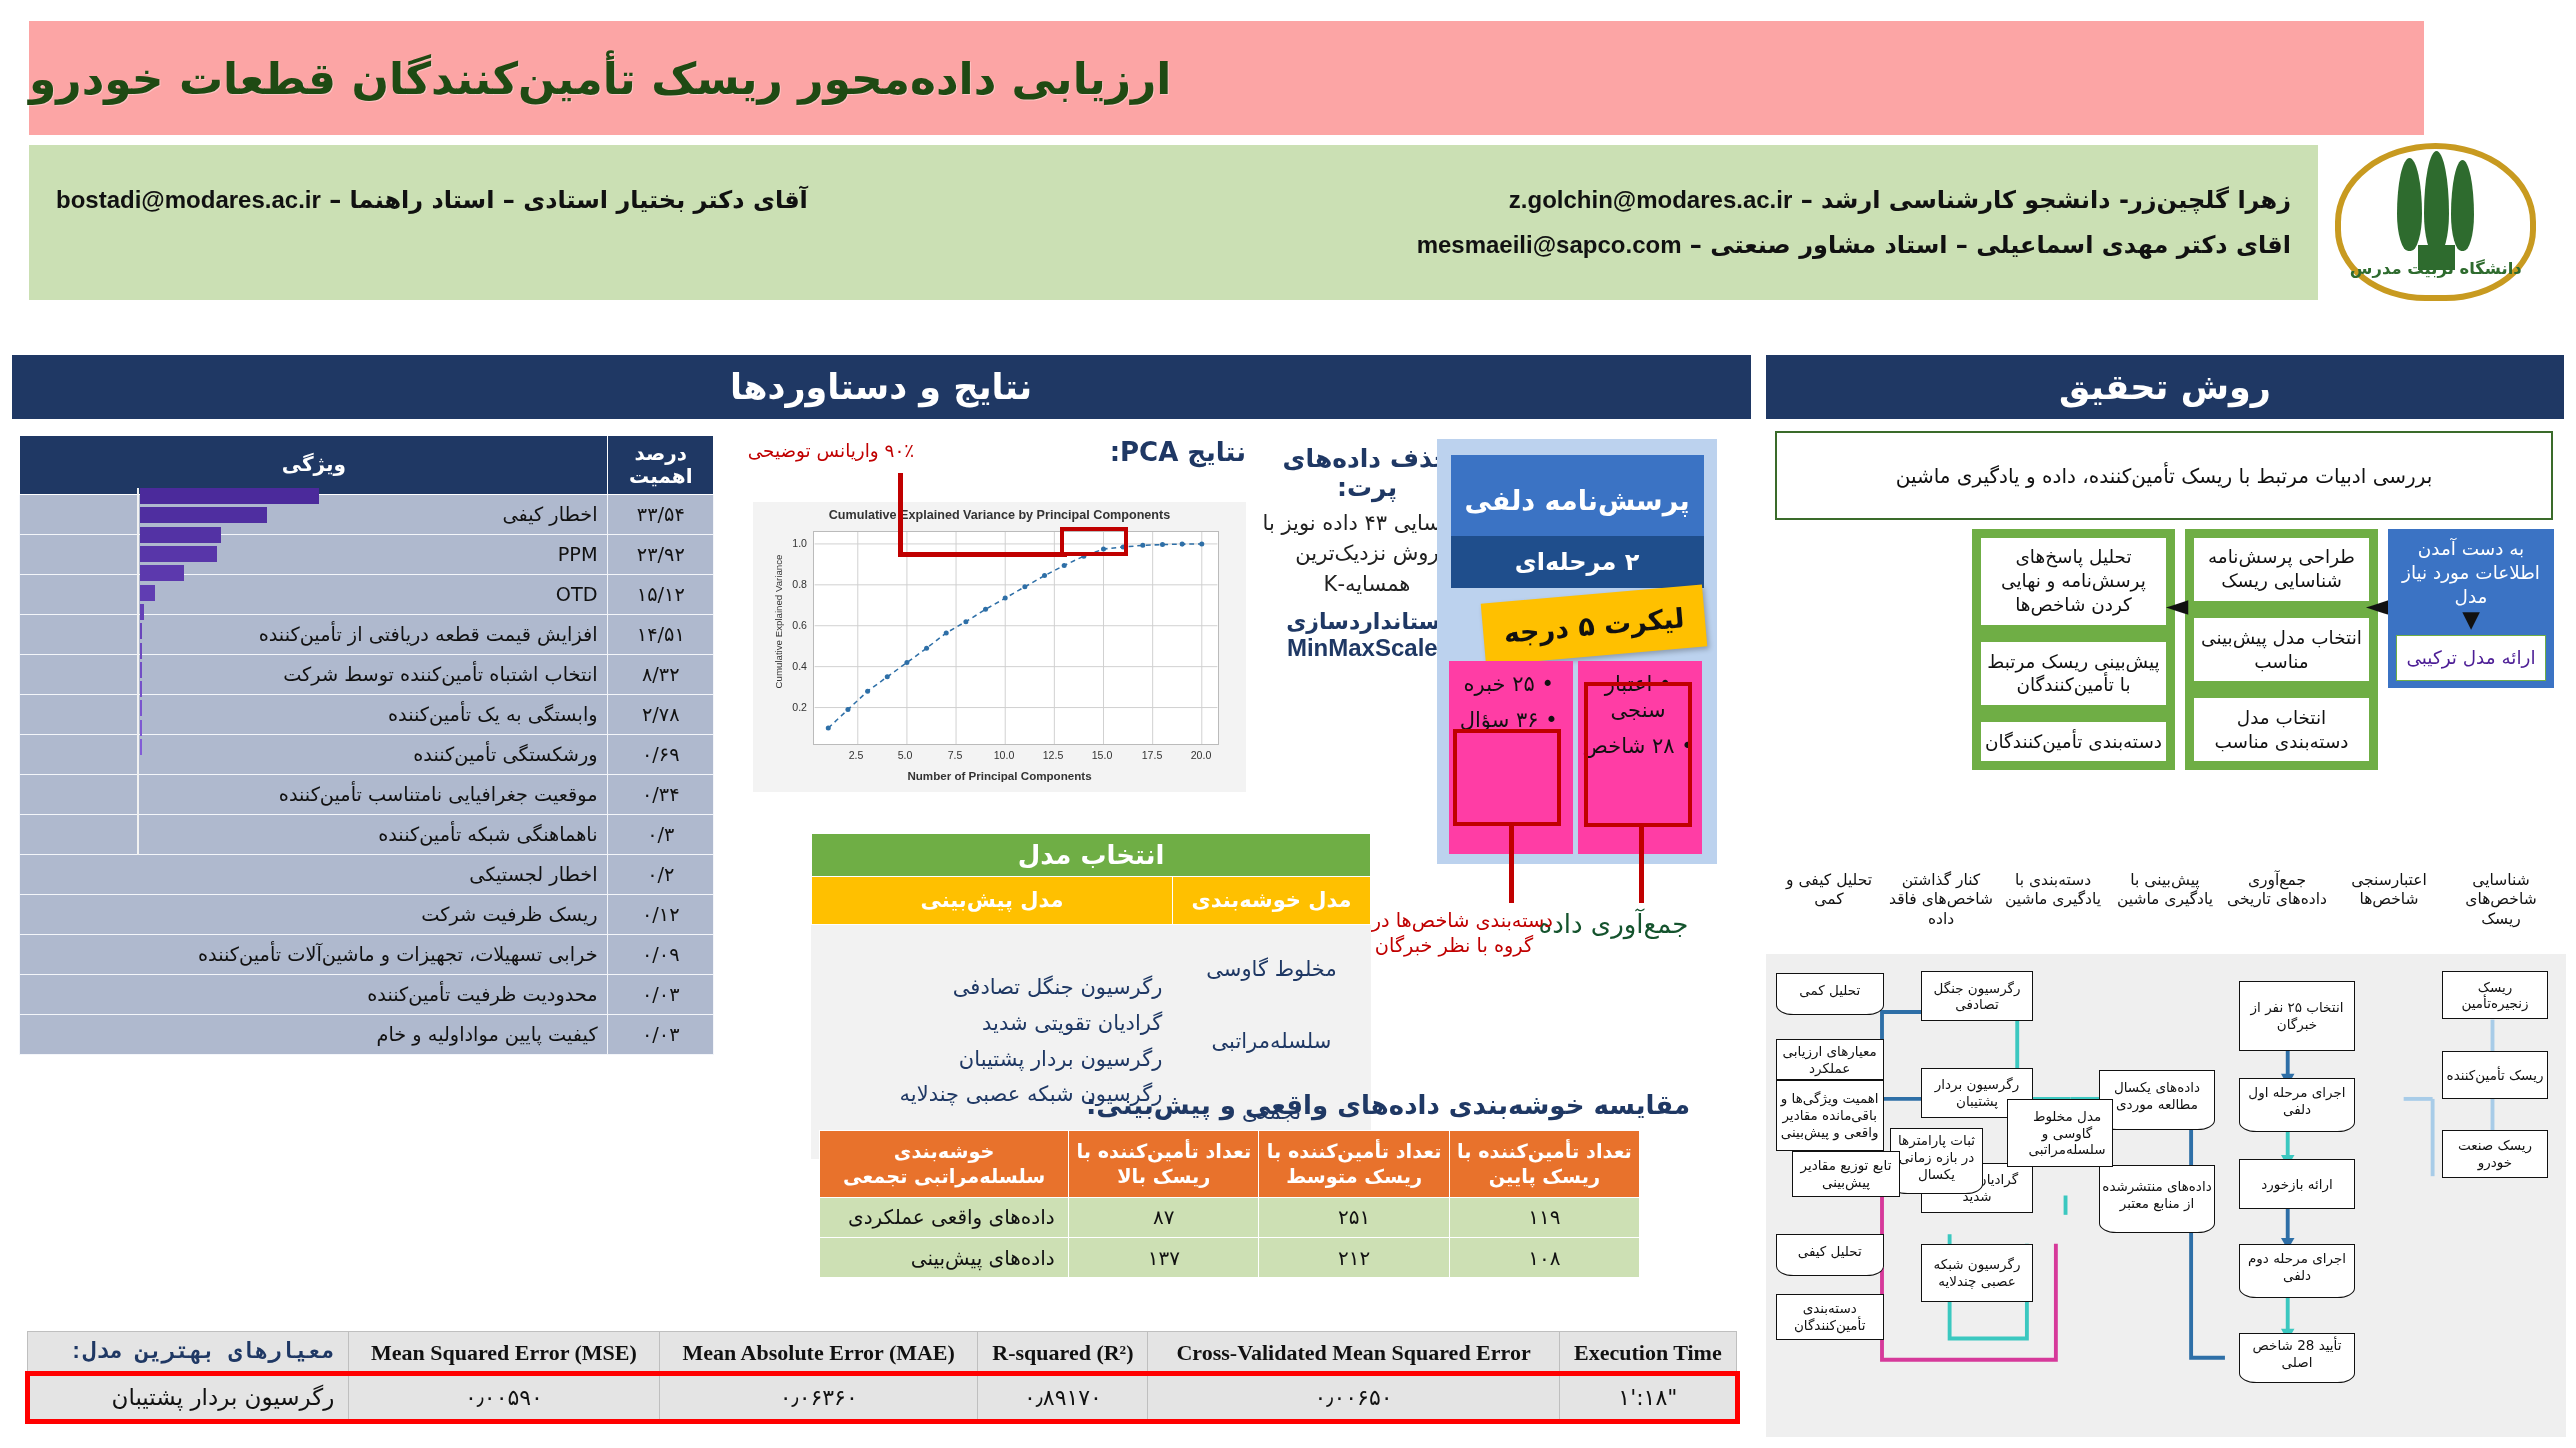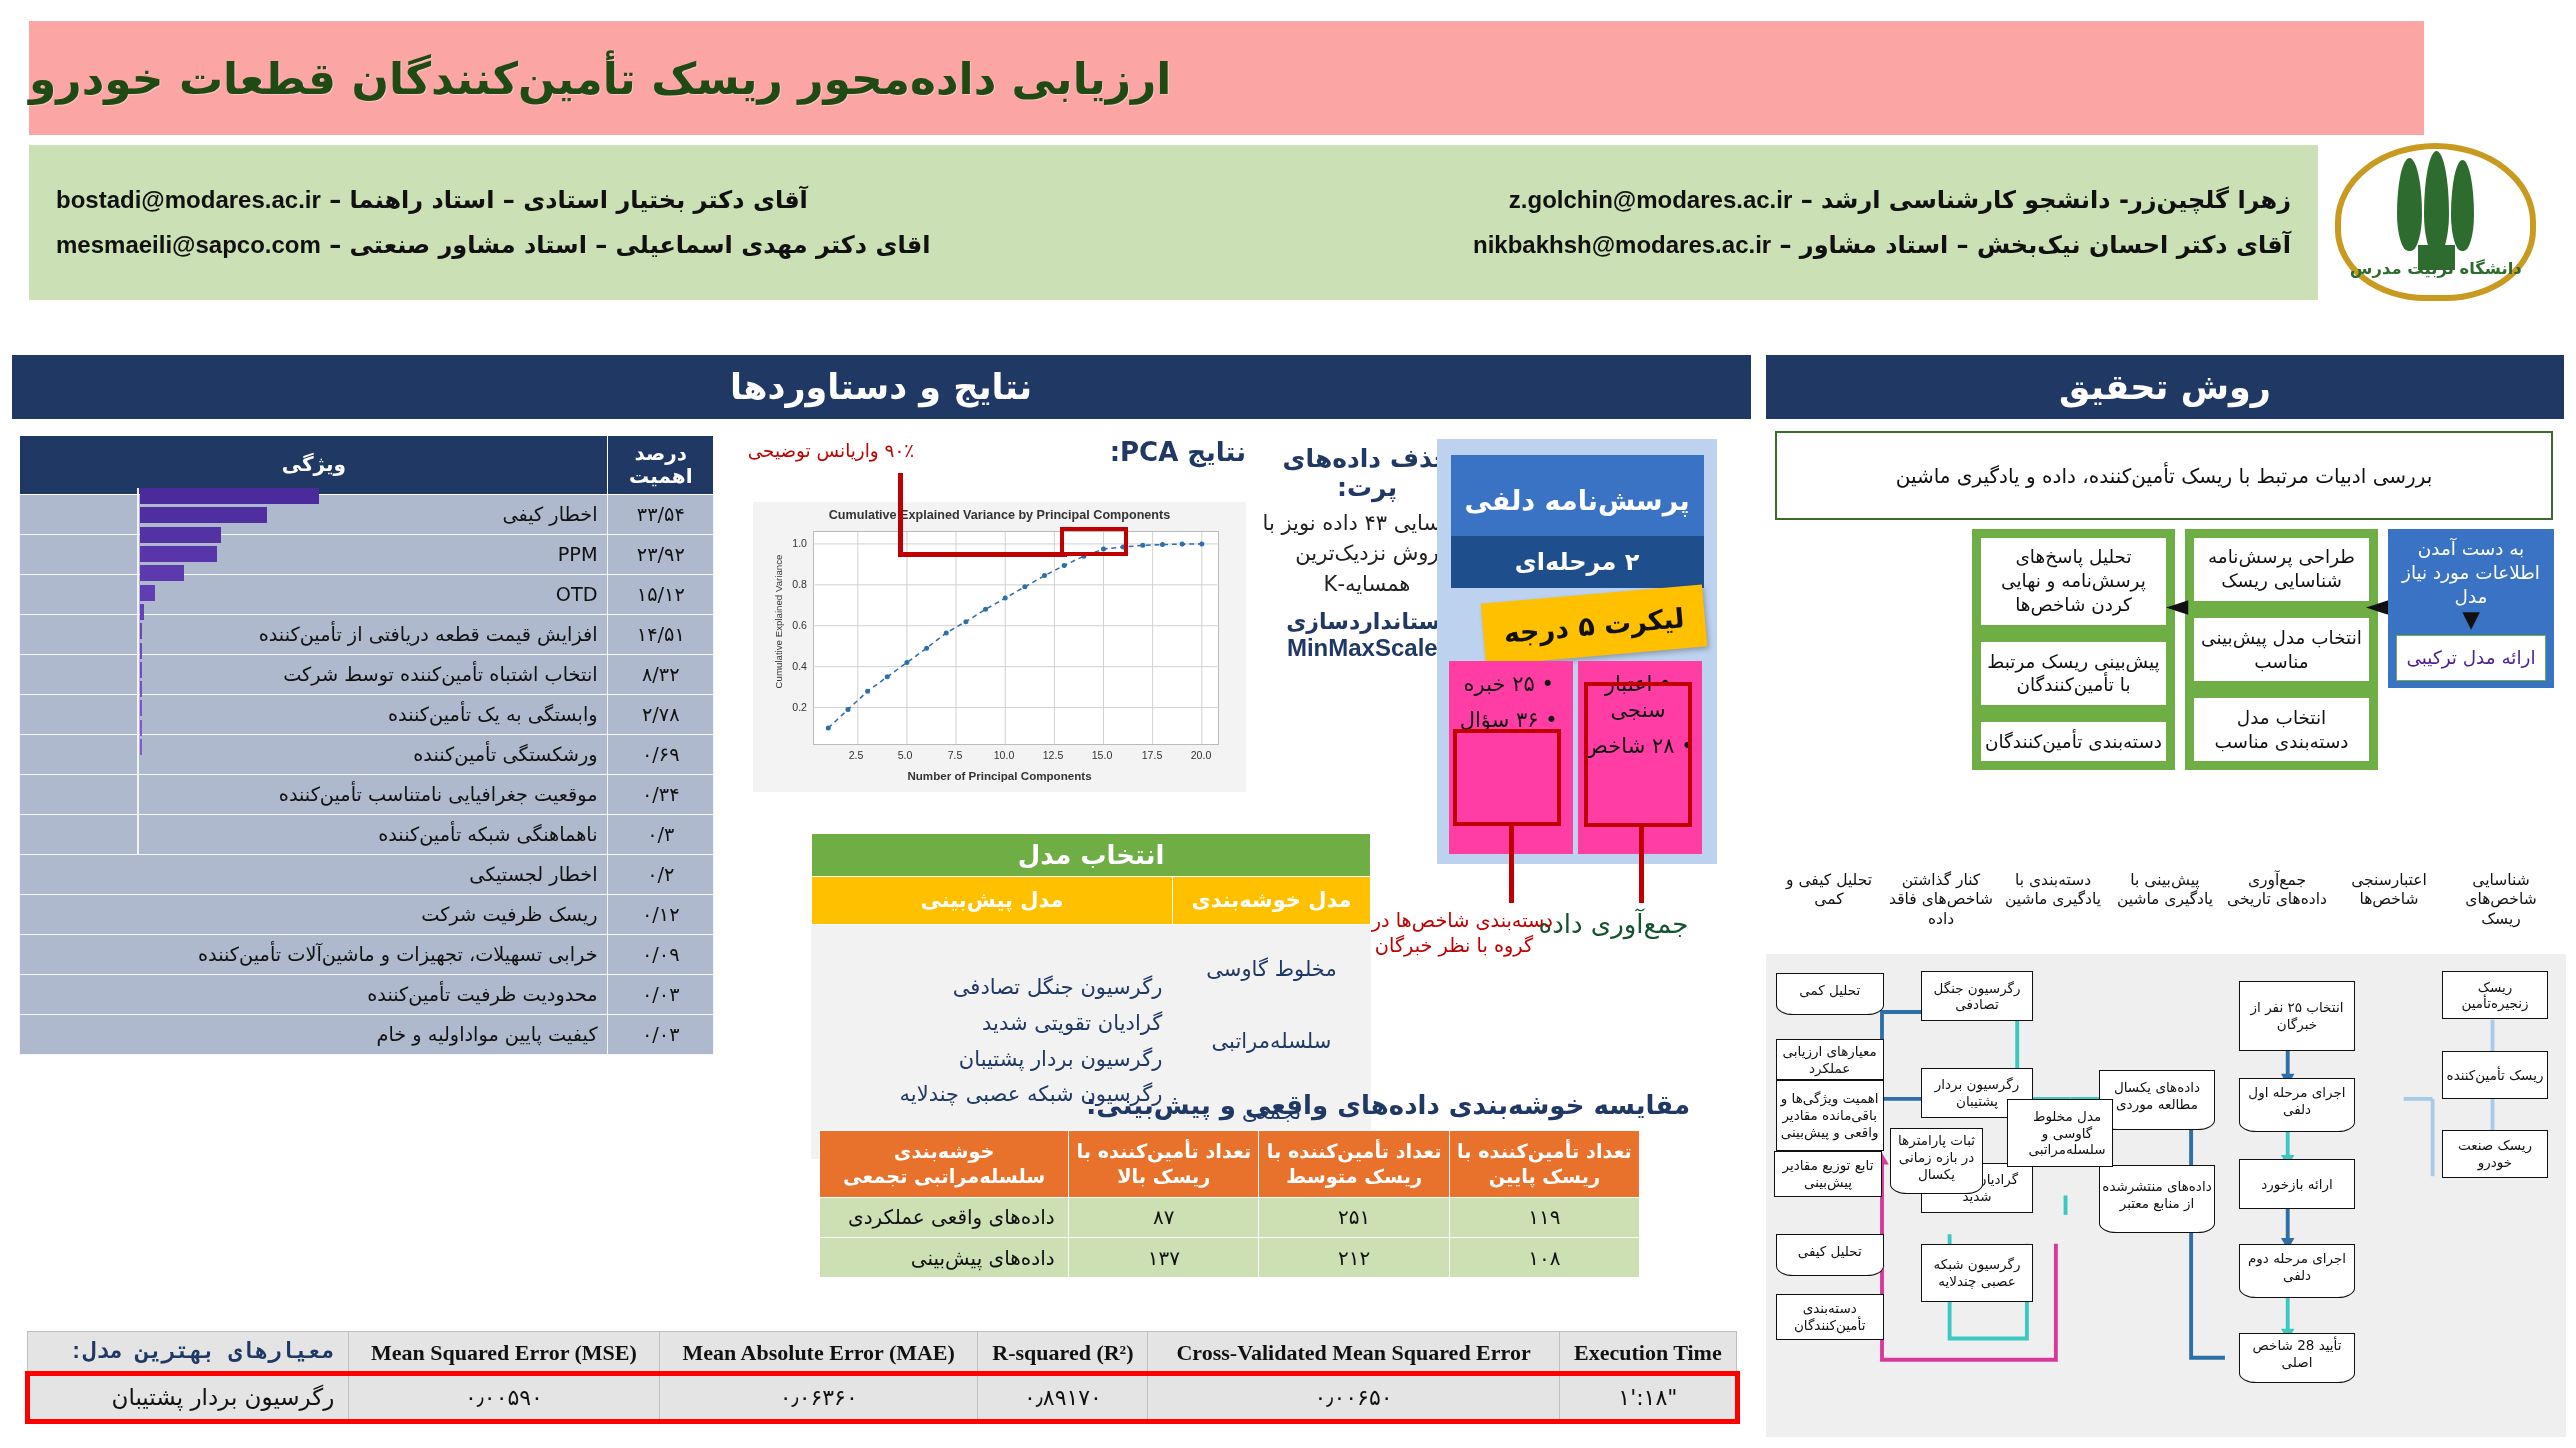--- a/index.html
+++ b/index.html
@@ -219,21 +219,20 @@
 <div class="abs" id="title-banner">
   <div class="t">ارزیابی داده‌محور ریسک تأمین‌کنندگان قطعات خودرو</div>
 </div>
 
 <div class="abs" id="authors-band">
   <div class="author-row">
     <div class="author-cell"><span>زهرا گلچین‌زر- دانشجو کارشناسی ارشد – </span><span class="em">z.golchin@modares.ac.ir</span></div>
     <div class="author-cell"><span>آقای دکتر بختیار استادی – استاد راهنما – </span><span class="em">bostadi@modares.ac.ir</span></div>
   </div>
   <div class="author-row">
-    <div class="author-cell"><span>آقای دکتر احسان نیک‌بخش – استاد مشاور  – </span><span class="em">nikbakhsh@modares.ac.ir</span></div>
     <div class="author-cell"><span>اقای دکتر مهدی اسماعیلی – استاد مشاور صنعتی – </span><span class="em">mesmaeili@sapco.com</span></div>
   </div>
 </div>
 
 <div class="abs" id="logo">
   <div class="ring"></div>
   <div class="leaf l1"></div>
   <div class="leaf l2"></div>
   <div class="leaf l3"></div>
   <div class="trunk"></div>
@@ -588,18 +587,18 @@
       <div class="fdoc" style="left: 333px; top: 211px; width: 116px; height: 68px;">داده‌های منتشرشده از منابع معتبر</div>
       <div class="fb" style="left: 155px; top: 17.4px; width: 112px; height: 50px;">رگرسیون جنگل تصادفی</div>
       <div class="fb" style="left: 155px; top: 114px; width: 112px; height: 50px;">رگرسیون بردار پشتیبان</div>
       <div class="fb" style="left: 155px; top: 209px; width: 112px; height: 50px;">گرادیان تقویتی شدید</div>
       <div class="fb" style="left: 155px; top: 290px; width: 112px; height: 58px;">رگرسیون شبکه عصبی چندلایه</div>
       <div class="fb" style="left: 241px; top: 145px; width: 106px; height: 68px; padding-left: 16px;">مدل مخلوط گاوسی و سلسله‌مراتبی</div>
       <div class="fdoc" style="left: 124px; top: 174px; width: 93px; height: 66px;">ثبات پارامترها در بازه زمانی یکسال</div>
       <div class="fdoc" style="left: 9.7px; top: 19.3px; width: 108px; height: 42px;">تحلیل کمی</div>
       <div class="fb" style="left: 9.7px; top: 85px; width: 108px; height: 41px;">معیارهای ارزیابی عملکرد</div>
       <div class="fb" style="left: 9.7px; top: 126px; width: 108px; height: 71px;">اهمیت ویژگی‌ها و باقی‌مانده مقادیر واقعی و پیش‌بینی</div>
-      <div class="fb" style="left: 8px; top: 197px; width: 108px; height: 46px;">تابع توزیع مقادیر پیش‌بینی</div>
+      <div class="fb" style="left: 26px; top: 197px; width: 108px; height: 46px;">تابع توزیع مقادیر پیش‌بینی</div>
       <div class="fdoc" style="left: 9.7px; top: 280px; width: 108px; height: 42px;">تحلیل کیفی</div>
       <div class="fb" style="left: 9.7px; top: 340px; width: 108px; height: 46px;">دسته‌بندی تأمین‌کنندگان</div>
     </div>
 </div>
 
 
 </body></html>

